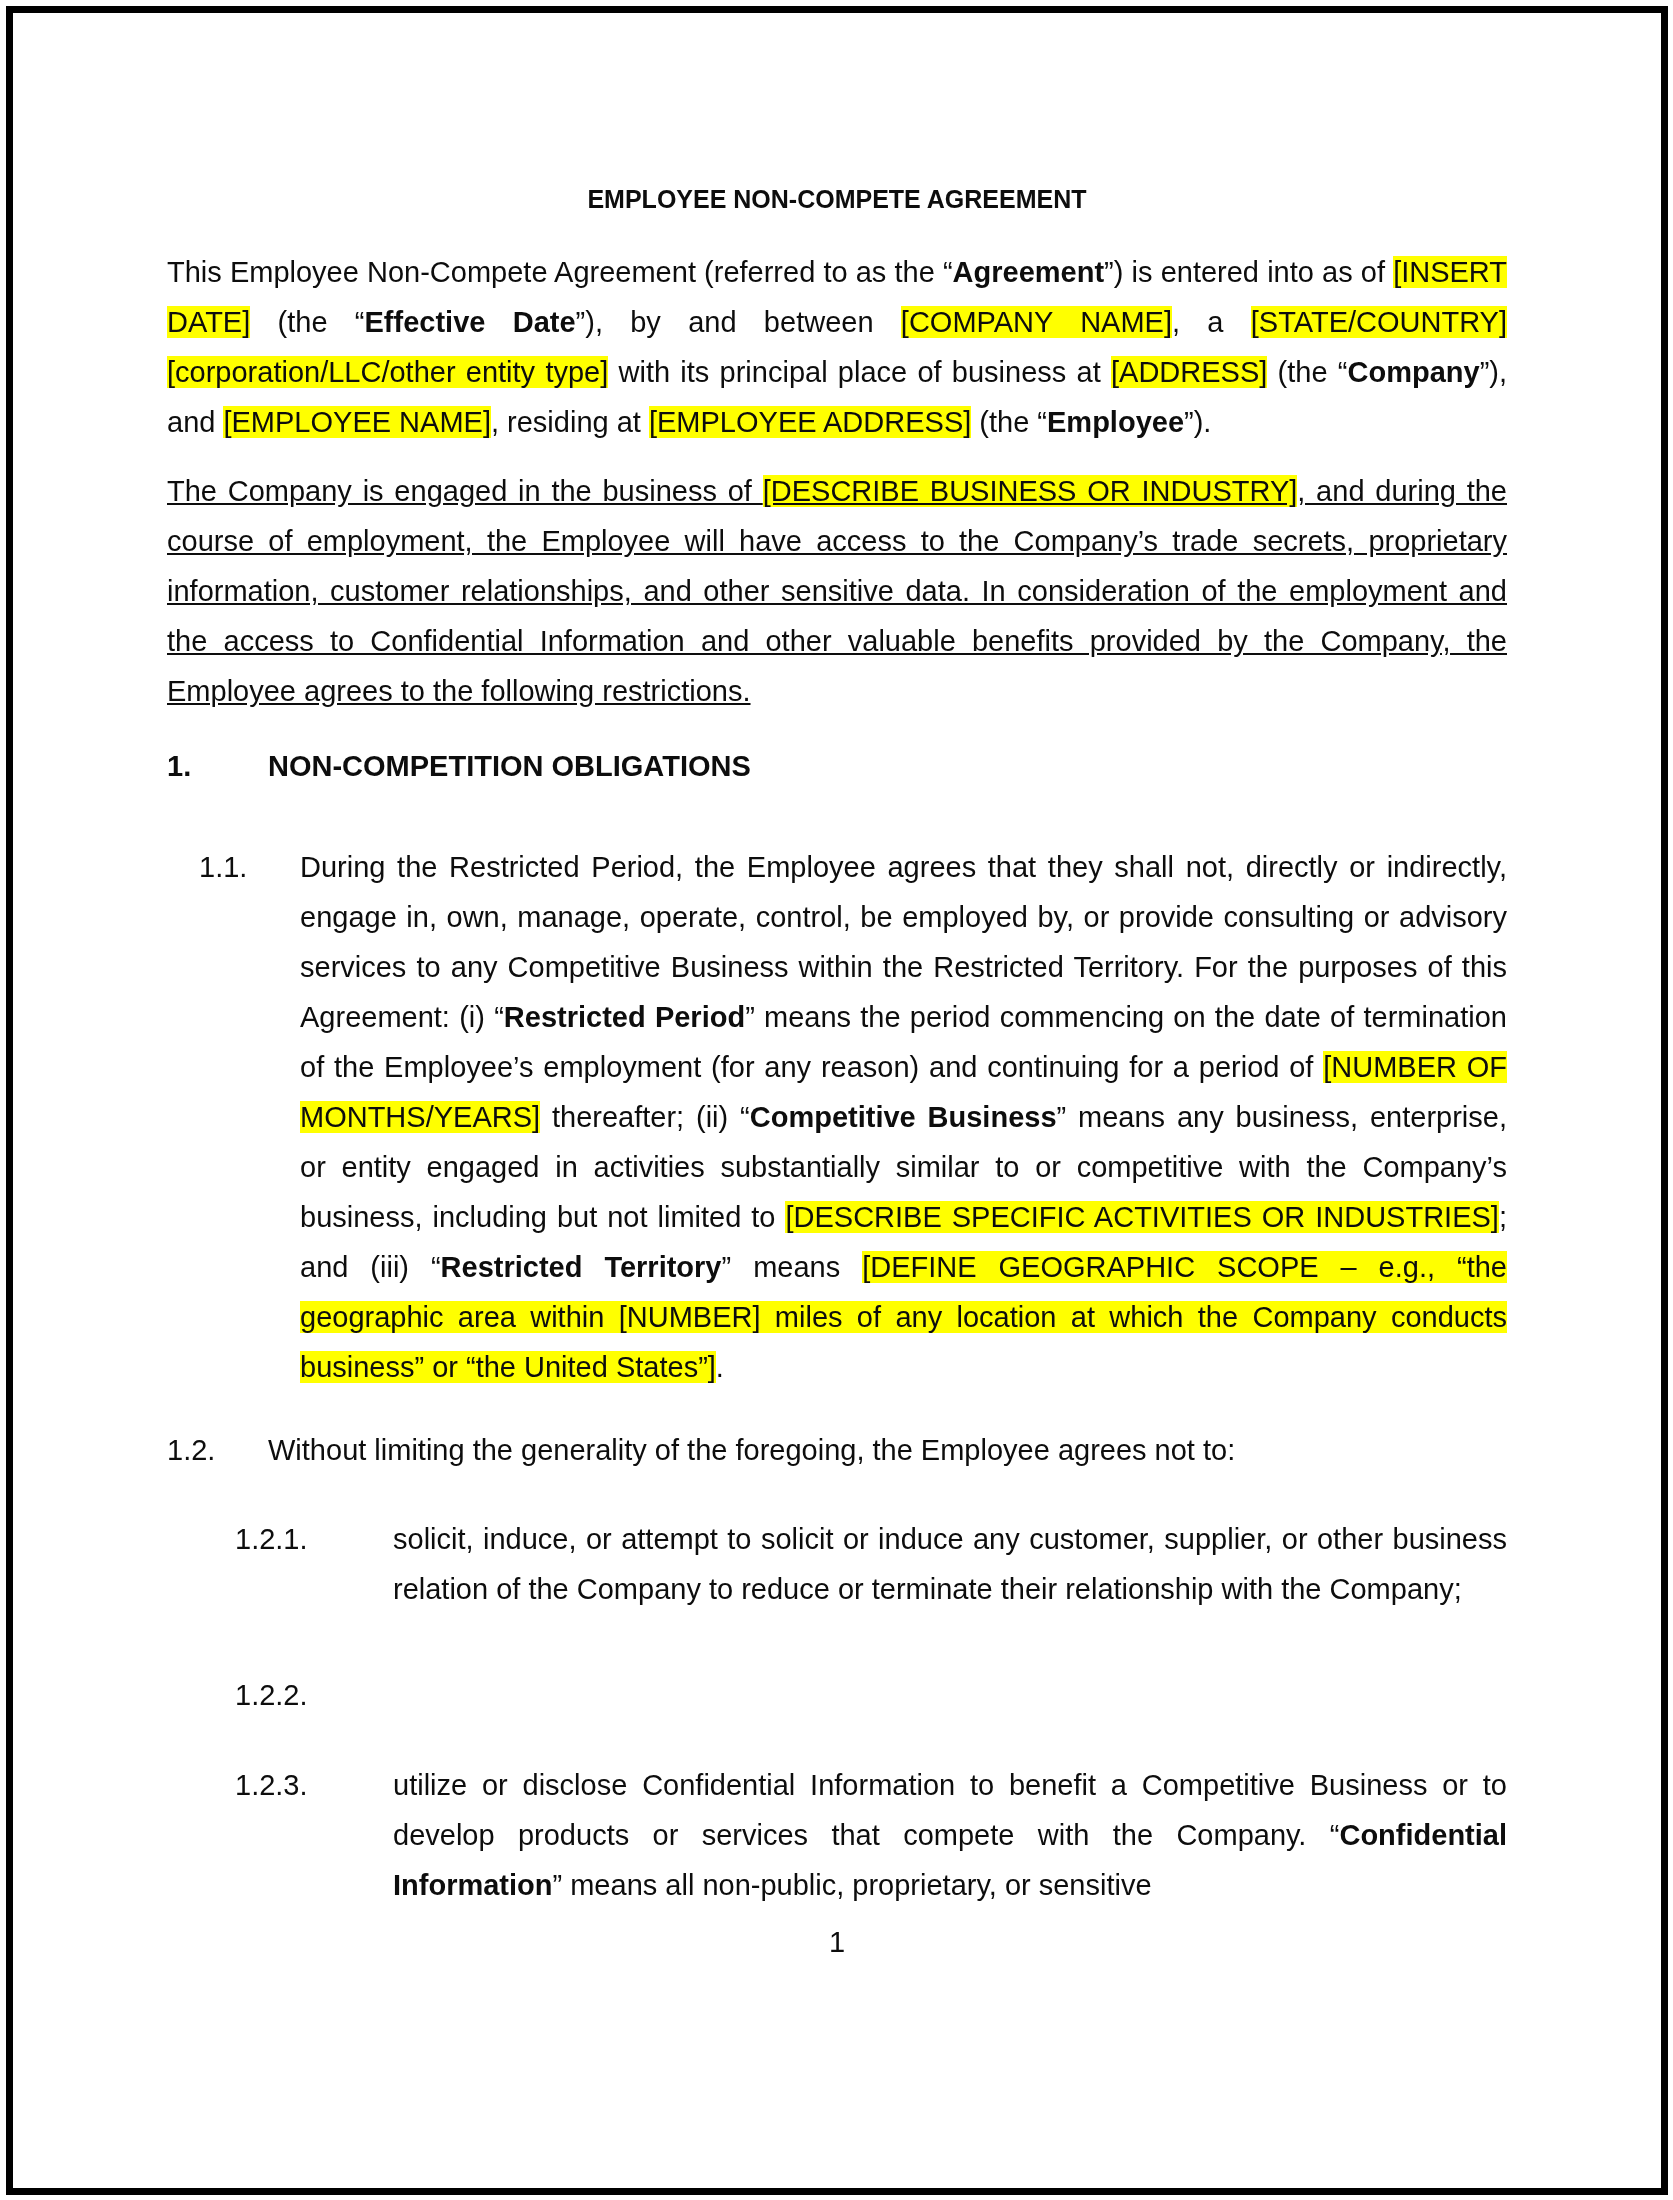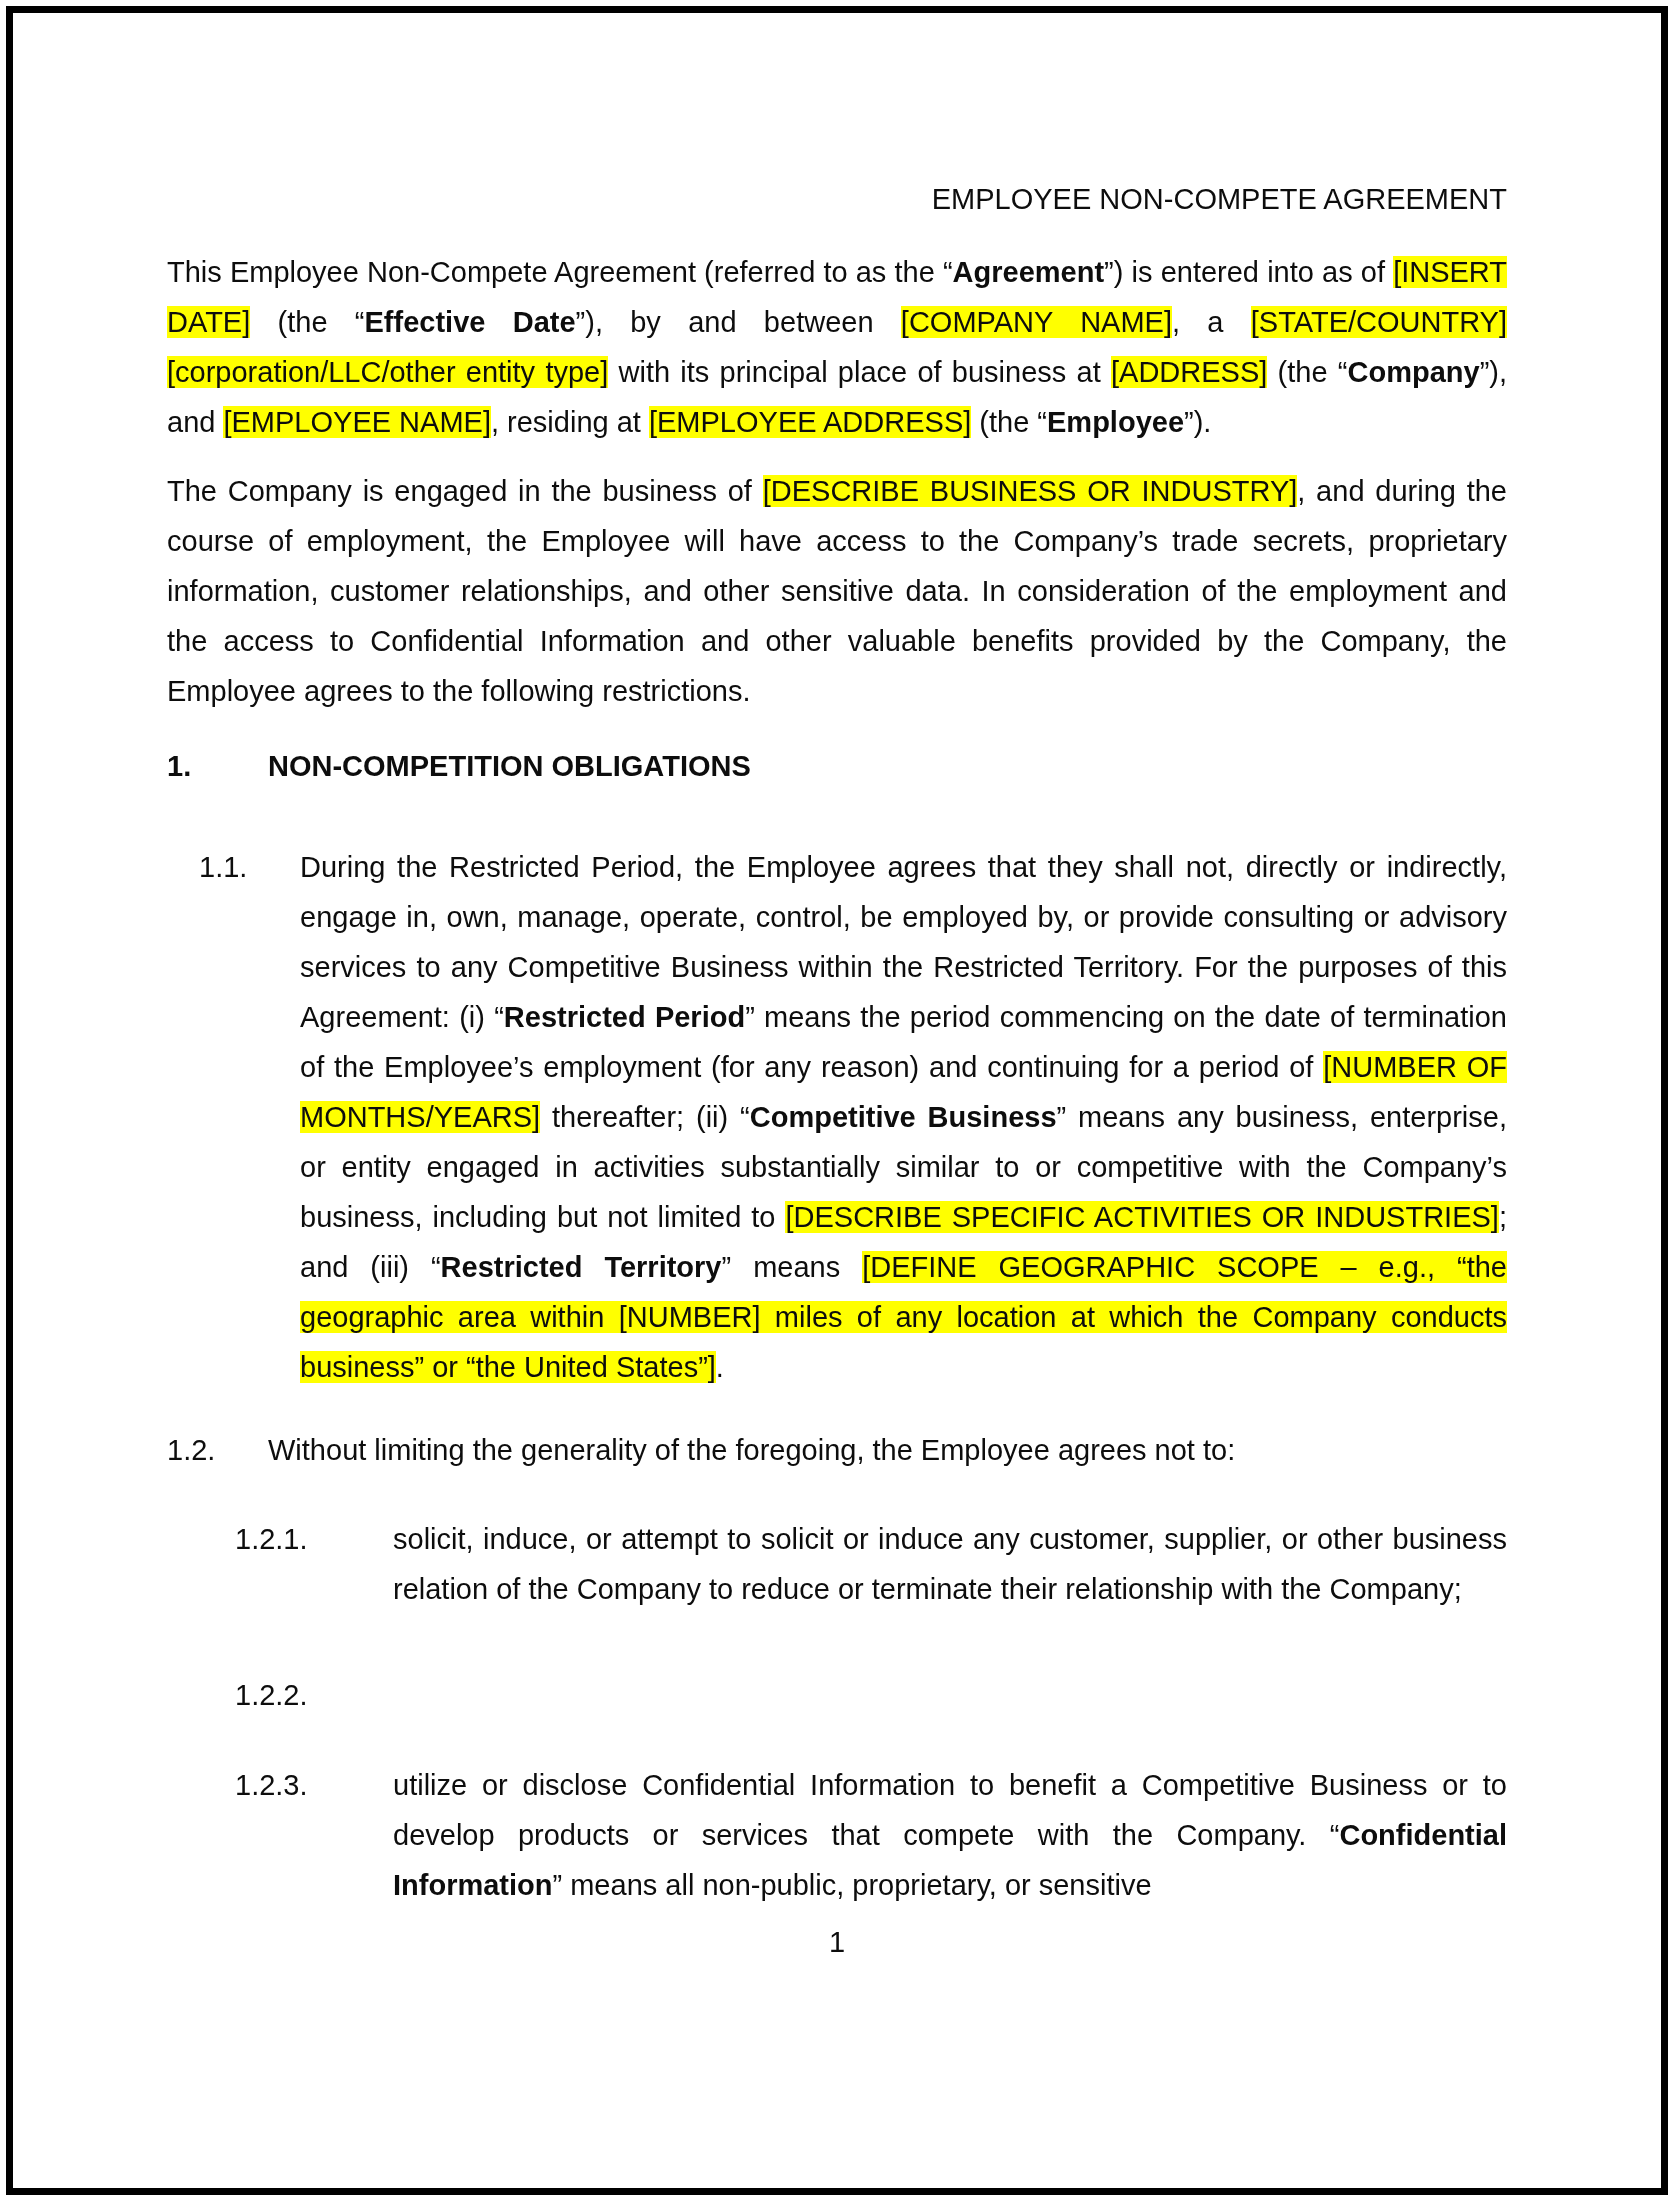--- a/index.html
+++ b/index.html
@@ -23,31 +23,31 @@
   }
   .content {
     position: absolute;
     left: 167px;
     width: 1340px;
     top: 0;
     font-size: 29px;
     line-height: 50px;
   }
   .doc-title {
-    font-size: 29px;
+    font-size: 25px;
     line-height: 50px;
-    font-weight: normal;
-    text-align: right;
+    font-weight: bold;
+    text-align: center;
     margin: 174px 0 23px 0;
   }
   .para {
     text-align: justify;
     margin: 0 0 19.3px 0;
   }
-  .para.p2 { margin-bottom: 24.6px; }
+  .para.p2 { margin-bottom: 24.6px; text-decoration: underline; }
   .sec {
     display: flex;
     align-items: flex-start;
   }
   .sec .num {
     flex: none;
     width: 101px;
   }
   .sec .body {
     flex: 1;

